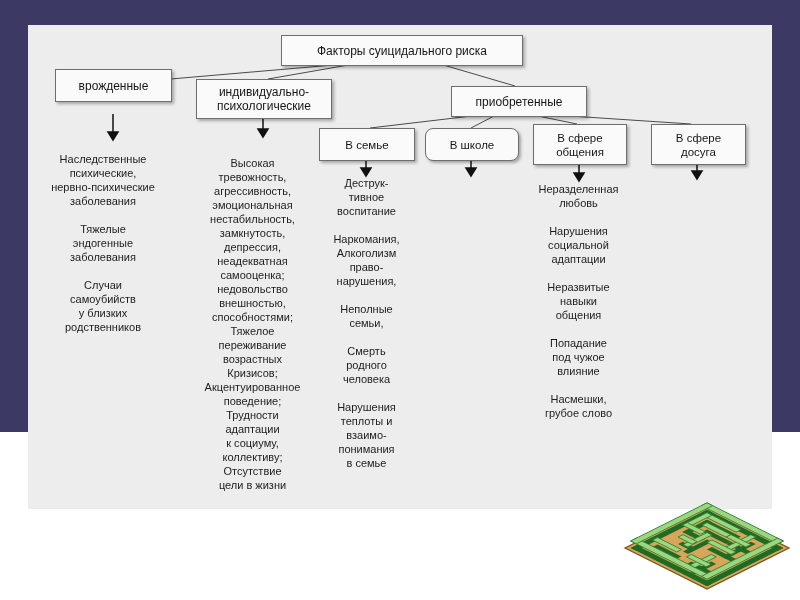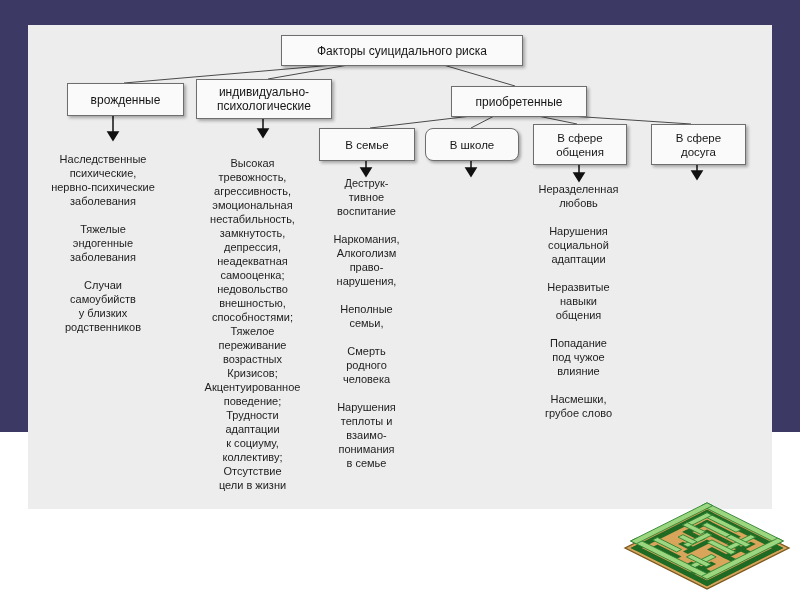--- a/index.html
+++ b/index.html
@@ -9,21 +9,21 @@
   .connectors{position:absolute;left:0;top:0;}
   .node{position:absolute;background:#FAFAFA;border:1px solid #6e6e6e;
     box-shadow:2px 2px 3px rgba(0,0,0,0.30);
     display:flex;align-items:center;justify-content:center;
     text-align:center;white-space:pre-line;font-size:12px;color:#161616;line-height:14px;}
   .node.small{font-size:11.5px;}
   .col{position:absolute;white-space:pre-line;text-align:center;
     font-size:11px;line-height:14px;color:#1d1d1d;}
   
   #node-root{left:253px;top:10px;width:240px;height:29px;}
-  #node-innate{left:27px;top:58px;width:115px;height:31px;margin-left:12px;}
+  #node-innate{left:27px;top:44px;width:115px;height:31px;}
   #node-individual{left:168px;top:54px;width:134px;height:38px;}
   #node-acquired{left:423px;top:61px;width:134px;height:29px;}
   #node-family{left:291px;top:103px;width:94px;height:31px;}
   #node-school{left:397px;top:103px;width:92px;height:31px;border-radius:8px;}
   #node-communication{left:505px;top:99px;width:92px;height:39px;}
   #node-leisure{left:623px;top:99px;width:93px;height:39px;}
   
   #col-innate{left:0px;top:127px;width:150px;}
   #col-individual{left:152px;top:106px;width:145px;margin-top:25px;}
   #col-family{left:285px;top:151px;width:107px;}

